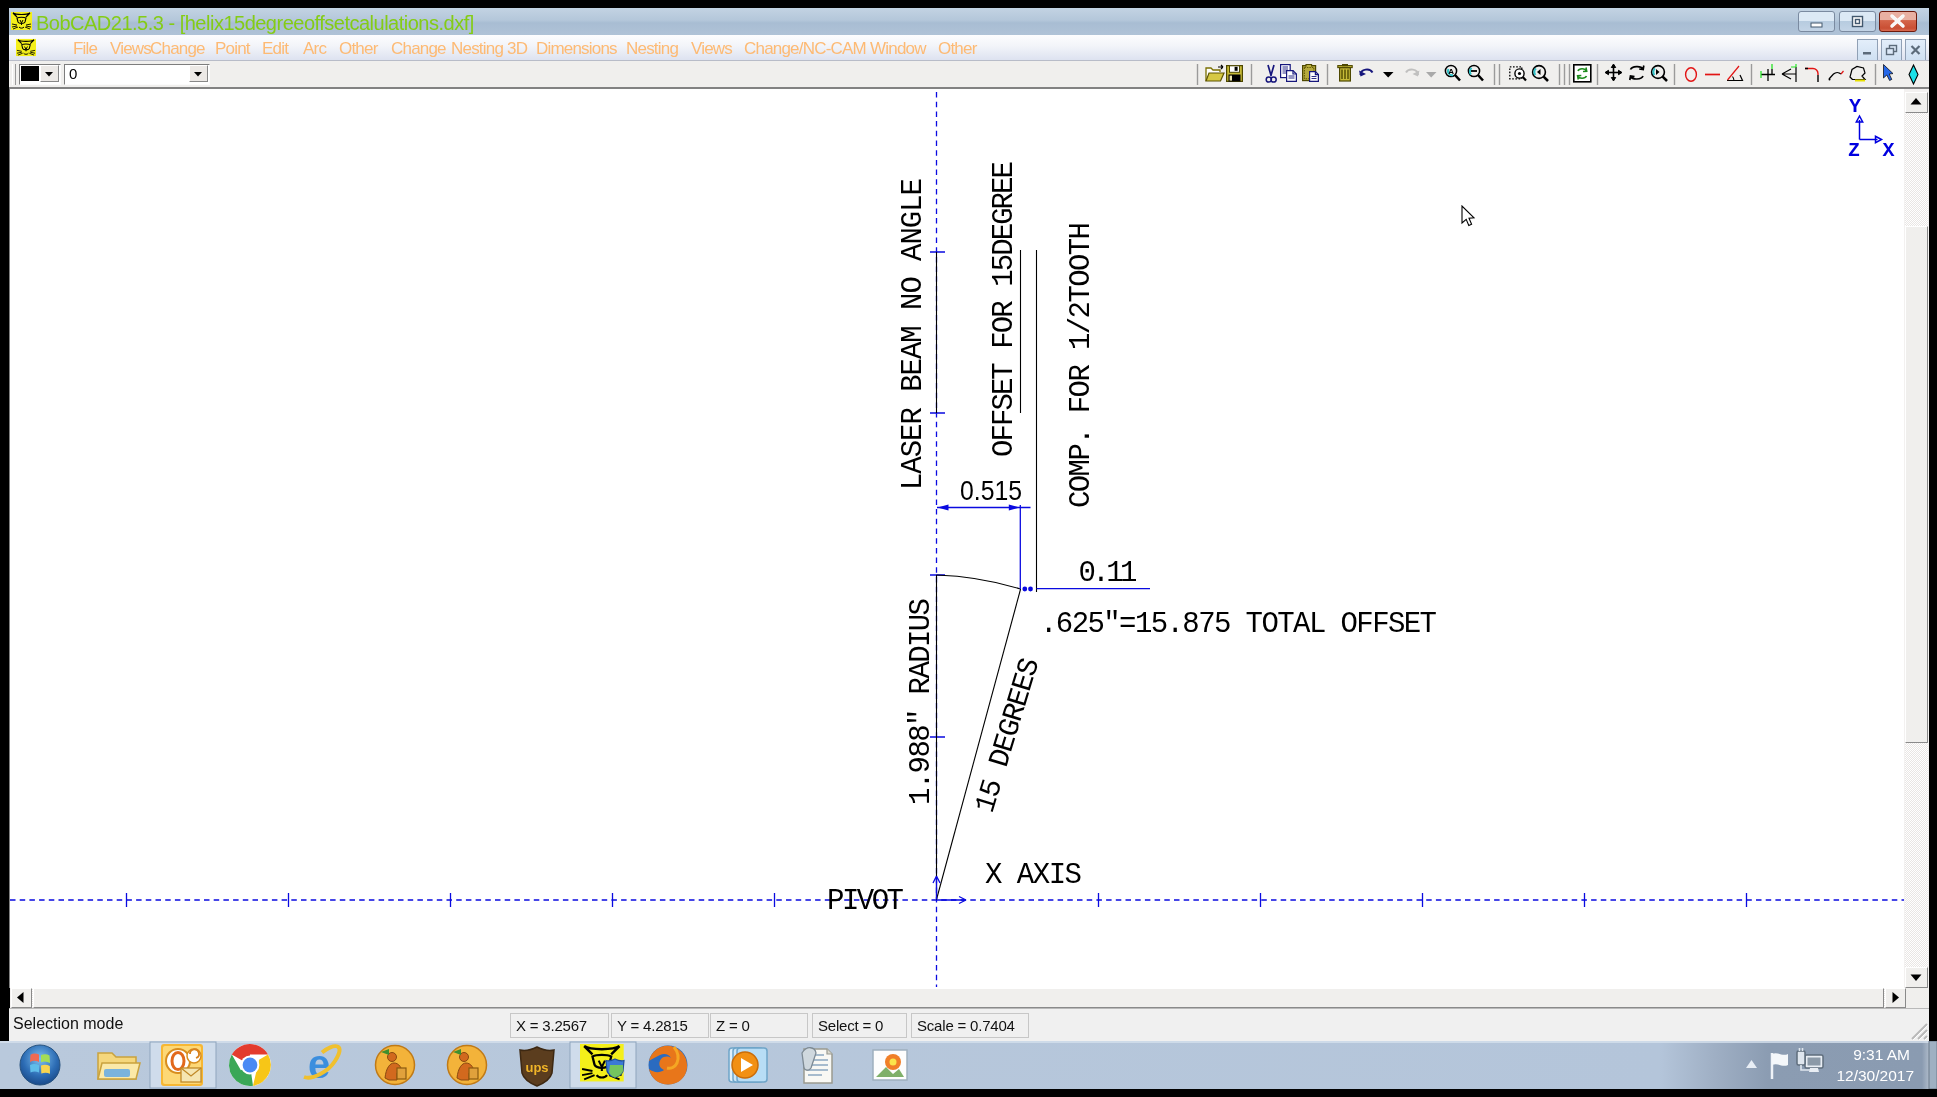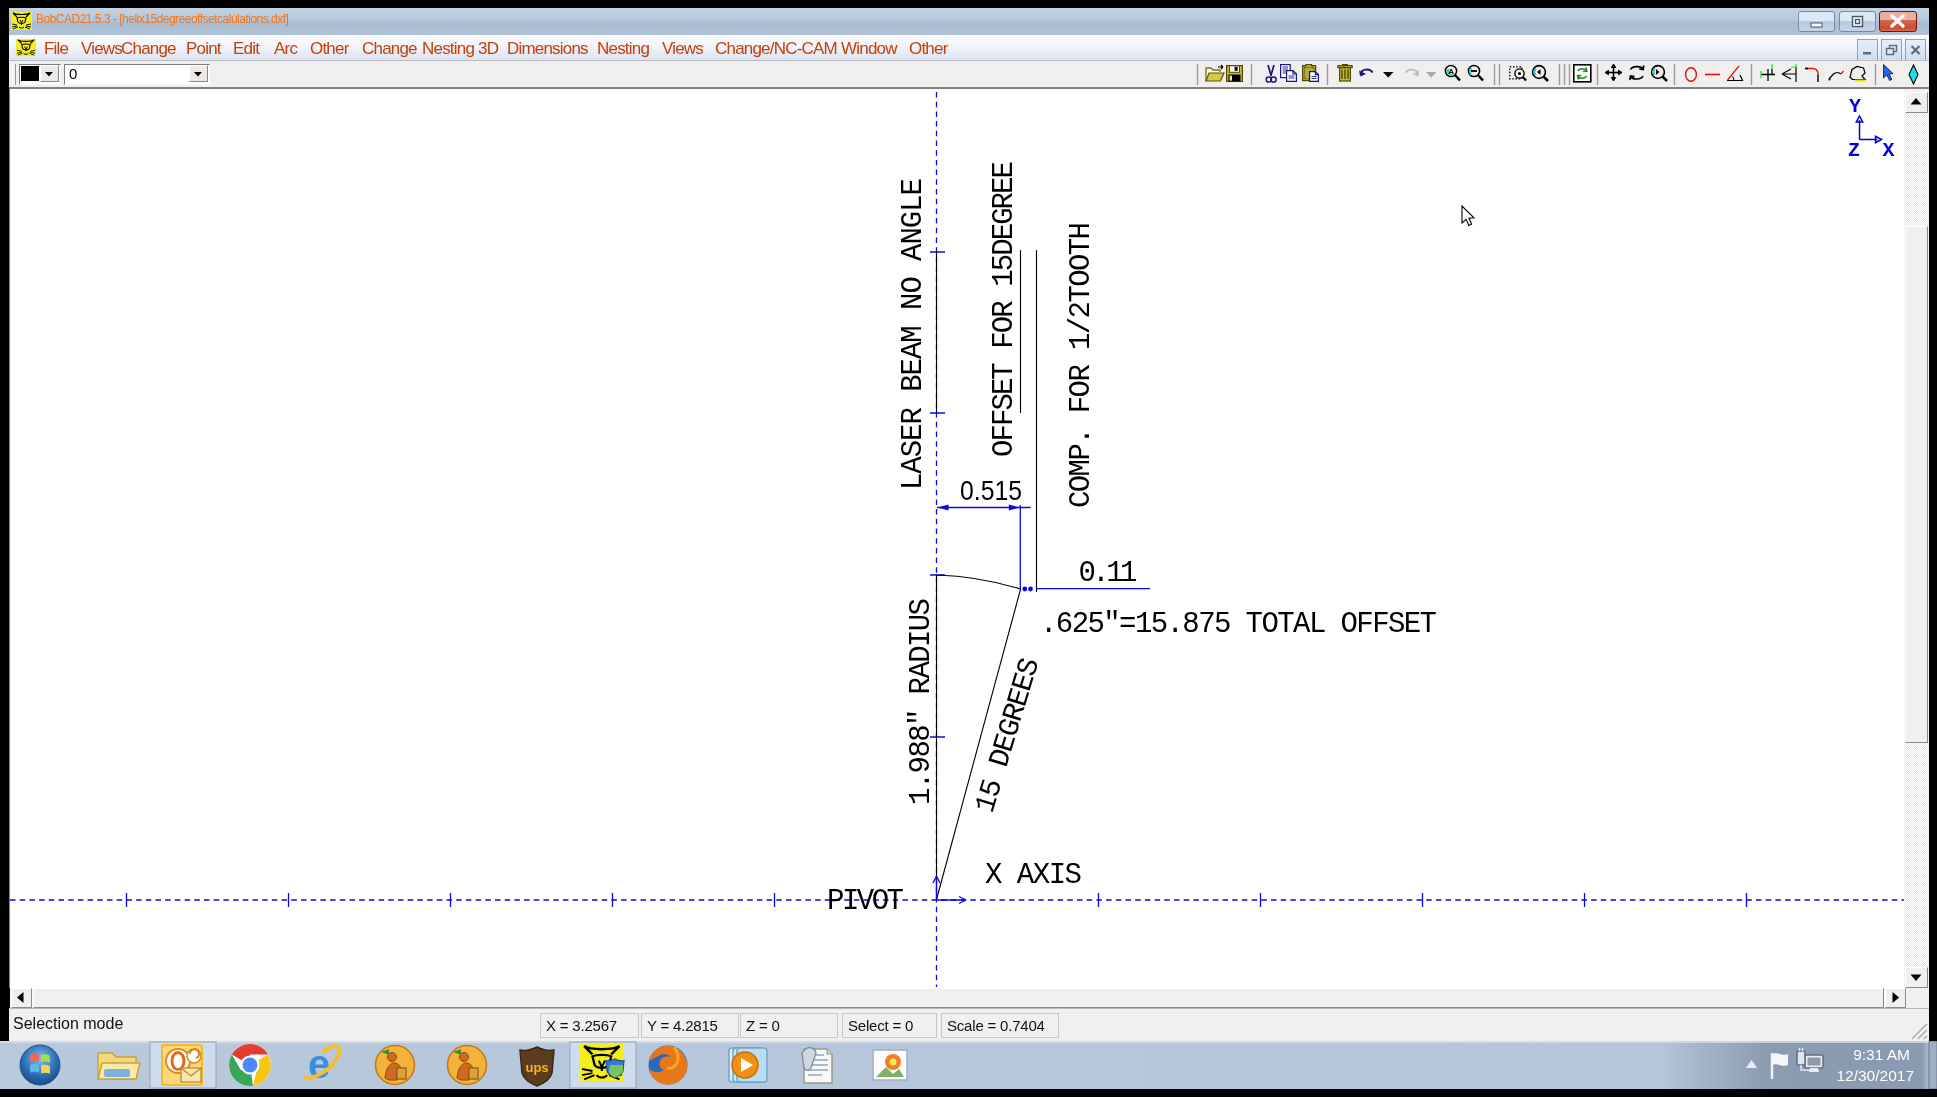--- a/index.html
+++ b/index.html
@@ -2,48 +2,48 @@
 <html><head>
 <meta charset="utf-8">
 <style>
   html,body{margin:0;padding:0;}
   body{width:1937px;height:1097px;position:relative;background:#000;overflow:hidden;
        font-family:"Liberation Sans",sans-serif;}
   .abs{position:absolute;}
   
   #titlebar{left:9px;top:8px;width:1920px;height:27px;
     background:linear-gradient(#c3d3e3,#b4c7da 45%,#a8bdd3 55%,#b0c3d7);}
-  #titletext{left:36px;top:12px;font-size:12px;letter-spacing:-0.5px;color:#f97316;}
+  #titletext{left:36px;top:12px;font-size:20px;letter-spacing:-0.5px;color:#84cc16;}
   
   .wbtn{top:11px;height:21px;border:1px solid #7a8aa0;border-radius:3px;box-sizing:border-box;}
   #btnmin{left:1798px;width:37px;background:linear-gradient(#dce9f5 45%,#b6cbdf 46%,#c3d4e6);}
   #btnmax{left:1839px;width:37px;background:linear-gradient(#dce9f5 45%,#b6cbdf 46%,#c3d4e6);}
   #btncls{left:1879px;width:38px;background:linear-gradient(#e9b0a2 40%,#d4654a 45%,#c94f34 85%,#d96b52);border-color:#6e1a0d;}
   
   #menubar{left:9px;top:35px;width:1920px;height:25px;
     background:linear-gradient(#fdfdfe,#f2f4f9 45%,#dde2f0);}
-  .mi{font-size:17px;letter-spacing:-0.8px;color:#c2410c;top:39px;}
+  .mi{font-size:17px;letter-spacing:-0.8px;color:#fdba74;top:39px;margin-left:29px;}
   .mdibtn{top:39px;width:21px;height:22px;background:linear-gradient(#e3eefa,#cfe0f2);
      border:1px solid #90a0b5;box-sizing:border-box;}
   #menuline{left:9px;top:60px;width:1920px;height:1px;background:#b8bcc8;}
   
   #toolbar{left:9px;top:61px;width:1920px;height:27px;background:#f0efed;}
   #toolbaredge{left:9px;top:87px;width:1920px;height:2px;background:#828282;}
   
   #canvas{left:9px;top:89px;width:1895px;height:899px;background:#fff;border-left:1px solid #808080;box-sizing:border-box;}
   
   #vsb{left:1904px;top:89px;width:25px;height:899px;background:#f3f1f0;}
   #hsb{left:10px;top:988px;width:1894px;height:20px;background:#f3f1f0;}
   .sbtn{background:#f0efed;border-top:1px solid #fff;border-left:1px solid #fff;
         border-right:1.5px solid #8a8a8a;border-bottom:1.5px solid #8a8a8a;box-sizing:border-box;}
   .track{background-image:repeating-conic-gradient(#ffffff 0 25%,#e9e6e4 0 50%);background-size:2px 2px;}
   
   #statusbar{left:9px;top:1008px;width:1920px;height:33px;background:#f0f0f0;border-top:1px solid #b9b9b9;box-sizing:border-box;}
   .scell{position:absolute;top:1013px;height:25px;border:1px solid #c7c7c7;box-sizing:border-box;
-         font-size:15px;letter-spacing:-0.2px;white-space:nowrap;color:#111;padding:3px 0 0 5px;margin-left:30px;}
+         font-size:15px;letter-spacing:-0.2px;white-space:nowrap;color:#111;padding:3px 0 0 5px;}
   
   #taskbar{left:0;top:1041px;width:1937px;height:48px;
      background:linear-gradient(90deg,#b9c9dc 0,#b4c5da 1660px,#9fafc4 1715px,#8b9cb2 1768px,#8a9bb1 1922px,#a9b6c6 1928px);}
   #taskbar::before{content:"";position:absolute;left:0;top:0;width:1937px;height:2px;background:#d5e0ec;opacity:.8;}
   #blackstrip{left:0;top:1089px;width:1937px;height:8px;background:#010101;}
 </style>
 </head>
 <body>
   <div class="abs" id="titlebar"></div>
   <svg class="abs" style="left:11px;top:12px" width="21" height="18" viewBox="0 0 21 18">

